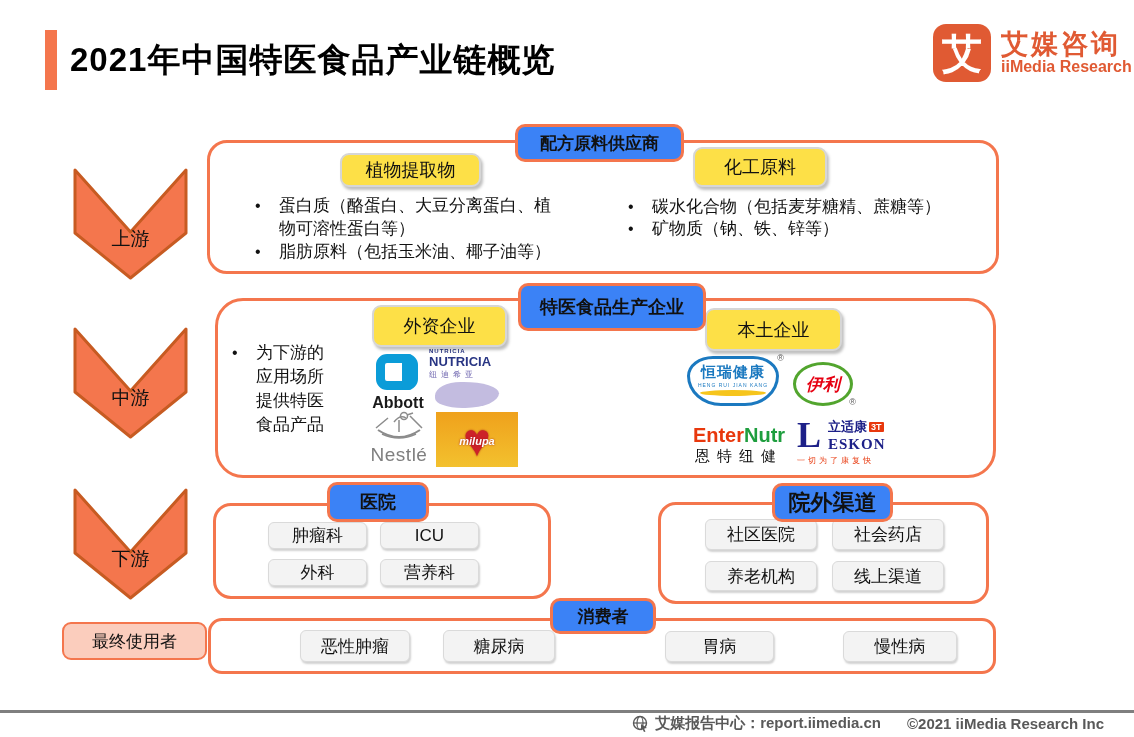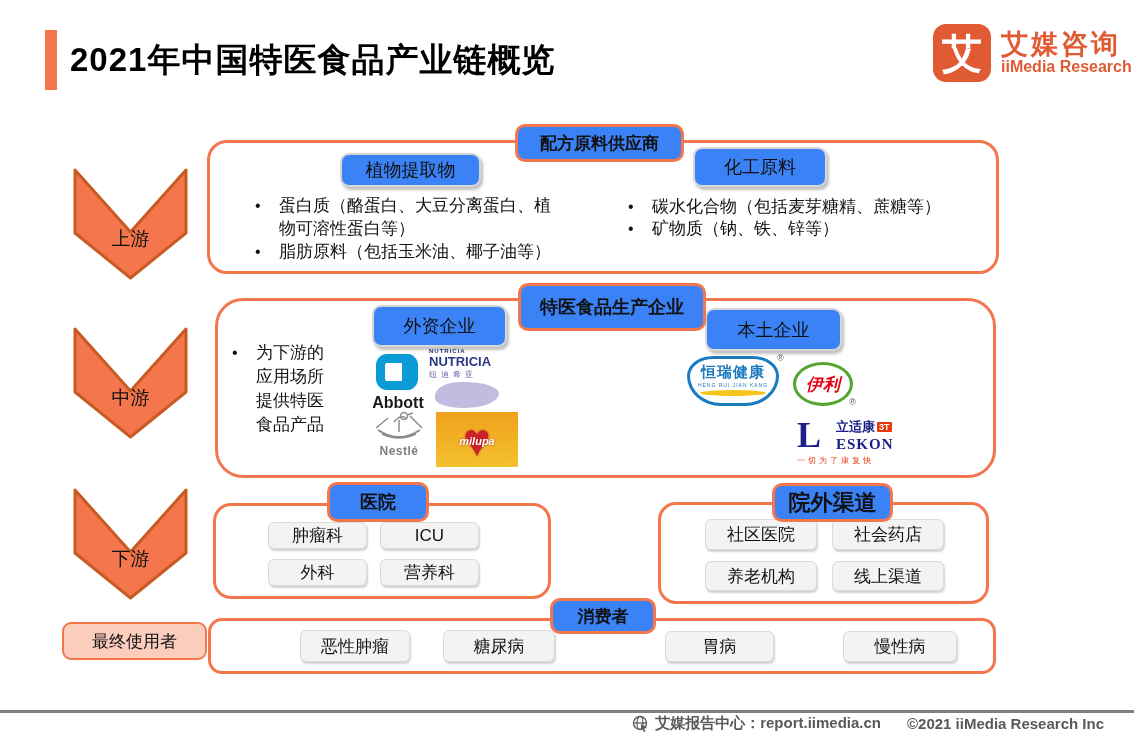--- a/index.html
+++ b/index.html
@@ -35,21 +35,21 @@
   .box5 { left:208px; top:618px; width:782px; height:50px; border-radius:14px; }
 
   .tab { background:#3b82f6; border:3px solid #F4764D; border-radius:10px; z-index:5;
     display:flex; align-items:center; justify-content:center; font-weight:700; color:#111; }
   .tab1 { left:515px; top:124px; width:163px; height:32px; font-size:17px; }
   .tab2 { left:518px; top:283px; width:182px; height:42px; font-size:18px; }
   .tab3 { left:327px; top:482px; width:96px;  height:34px; font-size:18px; }
   .tab4 { left:772px; top:483px; width:115px; height:33px; font-size:22px; }
   .tab5 { left:550px; top:598px; width:100px; height:30px; font-size:17px; }
 
-  .glabel { background:#3b82f6; border:2px solid #D6D6D6; border-radius:9px; box-shadow:2px 3px 3px rgba(0,0,0,.25);
+  .glabel { background:#fde047; border:2px solid #D6D6D6; border-radius:9px; box-shadow:2px 3px 3px rgba(0,0,0,.25);
     display:flex; align-items:center; justify-content:center; font-size:18px; color:#111; z-index:4; }
   .gbtn { background:#F3F3F3; border:1px solid #DADADA; border-radius:6px; box-shadow:1px 2px 2px rgba(0,0,0,.18);
     display:flex; align-items:center; justify-content:center; font-size:17px; color:#111; }
 
   .blist { font-size:17px; line-height:23px; color:#111; }
   .blist .li { position:relative; padding-left:30px; }
   .blist .li::before { content:"\2022"; position:absolute; left:6px; top:0; font-size:16px; }
 
   
   .note { font-size:17px; line-height:24px; }
@@ -58,21 +58,21 @@
   
   .abbott-a { left:376px; top:354px; width:42px; height:36px; border:9px solid #0B9CD8; border-radius:11px; box-sizing:border-box; }
   .abbott-bar { left:402px; top:354px; width:10px; height:36px; background:#0B9CD8; border-radius:3px; }
   .abbott-word { left:366px; top:394px; width:64px; text-align:center; font-size:16px; font-weight:700; color:#1a1a1a; }
   .nutricia { left:429px; top:348px; width:76px; text-align:left; }
   .nutricia .t1 { font-size:6px; color:#283583; font-weight:700; letter-spacing:1px; }
   .nutricia .t2 { font-size:13px; color:#283583; font-weight:700; }
   .nutricia .t3 { font-size:8px; color:#6C63AE; letter-spacing:4px; }
   .nutricia .map { margin:2px auto 0; width:64px; height:26px; background:#C3BCE0; border-radius:42% 58% 55% 45% / 55% 45% 60% 40%; }
   .nestle { left:366px; top:408px; width:66px; text-align:center; }
-  .nestle-word { font-size:12px; font-weight:700; color:#7F7F7F; letter-spacing:0.5px; }
+  .nestle-word { font-size:19px; font-weight:400; color:#7F7F7F; letter-spacing:0.5px; }
   .milupa { left:436px; top:412px; width:82px; height:55px; background:linear-gradient(180deg,#EFA11C,#F3C12E); display:flex; align-items:center; justify-content:center; }
   .milupa .heart { position:relative; font-size:46px; line-height:46px; color:#CC2229; text-shadow:0 0 2px #a61b16; }
   .milupa .mword { position:absolute; left:50%; top:24px; transform:translate(-50%,-50%); font-size:11px; font-style:italic; font-weight:700; color:#fff; white-space:nowrap; }
   .hengrui { left:687px; top:356px; width:92px; height:50px; border:3px solid #1B79C0; border-radius:26px 26px 34px 34px / 20px 20px 30px 30px;
     box-sizing:border-box; background:#fff; text-align:center; padding-top:4px; }
   .hengrui .cn { font-size:15px; font-weight:700; color:#1B79C0; letter-spacing:1px; }
   .hengrui .en { font-size:5px; color:#1B79C0; letter-spacing:1px; }
   .hengrui .swoosh { margin:2px auto 0; width:66px; height:6px; background:#F6C51C; border-radius:50%; }
   .hengrui .reg, .yili .reg { position:absolute; font-size:9px; color:#555; }
   .hengrui .reg { right:-8px; top:-6px; }
@@ -81,21 +81,21 @@
   .yili .cn { font-size:17px; font-weight:700; font-style:italic; color:#E60012; }
   .yili .reg { right:-6px; bottom:-4px; }
   .enternutr { left:681px; top:425px; width:116px; text-align:center; }
   .enternutr .l1 { font-size:20px; font-weight:700; line-height:20px; }
   .enternutr .red { color:#E8380D; }
   .enternutr .green { color:#1E9E3E; }
   .enternutr .l2 { font-size:15px; color:#111; letter-spacing:7px; margin-top:2px; white-space:nowrap; }
   .leskon { left:797px; top:418px; width:92px; }
   .leskon .row { display:flex; align-items:flex-start; }
   .leskon .big-l { font-size:36px; line-height:34px; font-weight:700; color:#1D2088; font-family:"Liberation Serif","DejaVu Serif",serif; }
-  .leskon .col { margin-left:15px;text-align:center; }
+  .leskon .col { margin-left:7px;text-align:center; }
   .leskon .top { display:flex; align-items:center; gap:2px; }
   .leskon .cn { font-size:13px; font-weight:700; color:#1D2088; }
   .leskon .badge { background:#E8380D; color:#fff; font-size:9px; font-weight:700; padding:0 2px; border-radius:1px; }
   .leskon .rest { font-size:15px; font-weight:700; color:#1D2088; letter-spacing:1px; font-family:"Liberation Serif","DejaVu Serif",serif; }
   .leskon .slogan { font-size:8px; color:#E8380D; letter-spacing:3px; margin-top:2px; white-space:nowrap; }
 
   
   .footer-line { left:0; top:710px; width:1134px; height:3px; background:#7F7F7F; }
   .footer { left:0; top:714px; width:1104px; display:flex; justify-content:flex-end; align-items:center; gap:6px;
     font-size:15px; color:#595959; font-weight:700; }
@@ -192,20 +192,24 @@
     <div class="cn">恒瑞健康</div>
     <div class="en">HENG RUI JIAN KANG</div>
     <div class="swoosh"></div>
   </div>
 
   <div class="abs yili">
     <div class="cn">伊利</div>
     <span class="reg">®</span>
   </div>
 
+  <div class="abs enternutr">
+    <div class="l1"><span class="red">Enter</span><span class="green">Nutr</span></div>
+    <div class="l2">恩特纽健</div>
+  </div>
 
   <div class="abs leskon">
     <div class="row">
       <span class="big-l">L</span>
       <div class="col">
         <div class="top">
           <span class="cn">立适康</span>
           <span class="badge">3T</span>
         </div>
         <div class="rest">ESKON</div>

